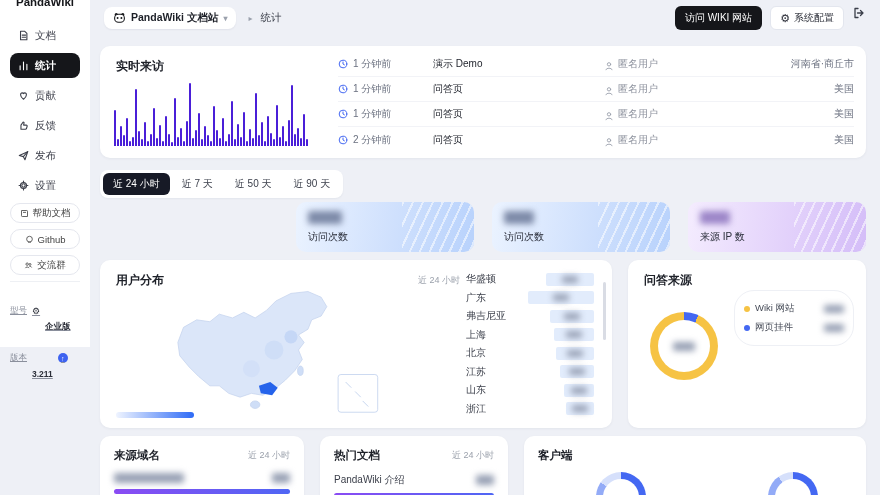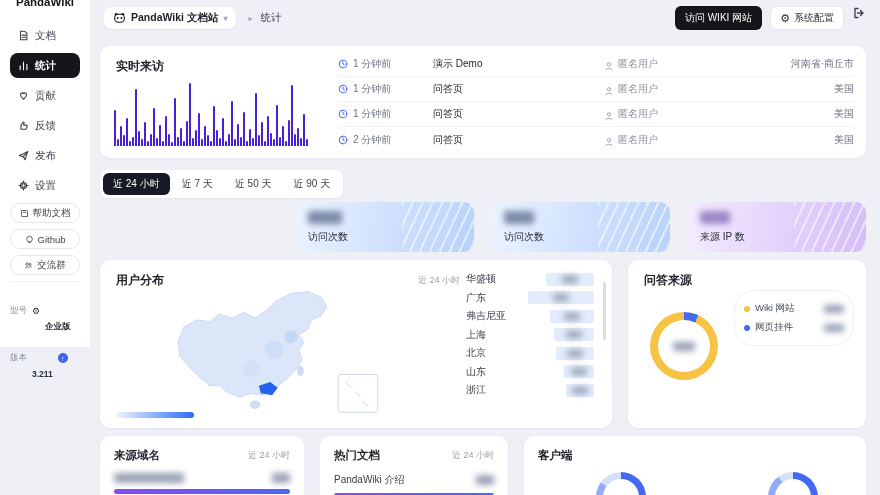--- a/index.html
+++ b/index.html
@@ -12,21 +12,21 @@
   .logo-mark{display:inline-block;border:1.5px solid #15161a;border-radius:7px;padding:2px;line-height:0;}
   .wordmark{font-weight:bold;font-size:11.5px;margin-top:4px;color:#15161a;}
   .nav{margin-top:8px;}
   .nav-item{display:flex;align-items:center;gap:6px;height:25px;margin:5px 10px;padding:0 8px;border-radius:8px;color:#3c3f4a;cursor:pointer;font-size:10.5px;}
   .nav-item svg{width:11px;height:11px;stroke:currentColor;fill:none;stroke-width:1.3;stroke-linecap:round;stroke-linejoin:round;flex:none;}
   .nav-item.active{background:#15161a;color:#fff;font-weight:bold;}
   .side-bottom{margin-top:auto;padding:0 10px 8px;}
   .side-btn{display:flex;align-items:center;justify-content:center;gap:4px;height:20px;border:1px solid #e5e7ee;border-radius:12px;font-size:9.5px;color:#444;margin-bottom:6px;background:#fff;cursor:pointer;}
   .side-btn svg{width:9px;height:9px;stroke:#555;fill:none;stroke-width:1.2;}
   .side-meta{border-top:1px solid #eef0f4;padding-top:7px;font-size:8.5px;color:#8a8f9c;margin-top:4px;}
-  .meta-row{display:flex;align-items:center;gap:5px;margin-bottom:4px;}
+  .meta-row{display:flex;align-items:center;gap:5px;margin-bottom:4px;text-decoration:underline;}
   .meta-row b{color:#2b2e38;font-size:8.5px;margin-top:32px;}
   .gear-glyph{font-size:9px;color:#2b2e38;line-height:1;}
   .up-badge{width:10px;height:10px;border-radius:50%;background:#3E63F0;color:#fff;font-size:7px;display:inline-flex;align-items:center;justify-content:center;}
 
   
   .topbar{position:absolute;left:90px;top:0;right:0;height:36px;display:flex;align-items:center;padding:0 14px;gap:8px;}
   .ws-pill{display:flex;align-items:center;gap:5px;background:#fff;border-radius:8px;padding:4px 9px;font-size:10.5px;font-weight:bold;box-shadow:0 1px 2px rgba(20,24,50,.06);cursor:pointer;color:#1c1f27;}
   .chev{font-size:8px;color:#9aa0ac;}
   .crumb-sep{color:#9aa0ac;font-size:8px;margin-left:4px;}
   .crumb{font-size:10.5px;color:#3a3e49;}
@@ -486,20 +486,26 @@
             <span class="blur" style="width:16px;height:7px;"></span>
           </span>
         </div>
       <div class="region-row">
           <span>北京</span>
           <span class="region-bar" style="width: 38px;">
             <span class="blur" style="width:16px;height:7px;"></span>
           </span>
         </div>
       <div class="region-row">
+          <span>江苏</span>
+          <span class="region-bar" style="width: 34px;">
+            <span class="blur" style="width:16px;height:7px;"></span>
+          </span>
+        </div>
+      <div class="region-row">
           <span>山东</span>
           <span class="region-bar" style="width: 30px;">
             <span class="blur" style="width:16px;height:7px;"></span>
           </span>
         </div>
       <div class="region-row">
           <span>浙江</span>
           <span class="region-bar" style="width: 28px;">
             <span class="blur" style="width:16px;height:7px;"></span>
           </span>

